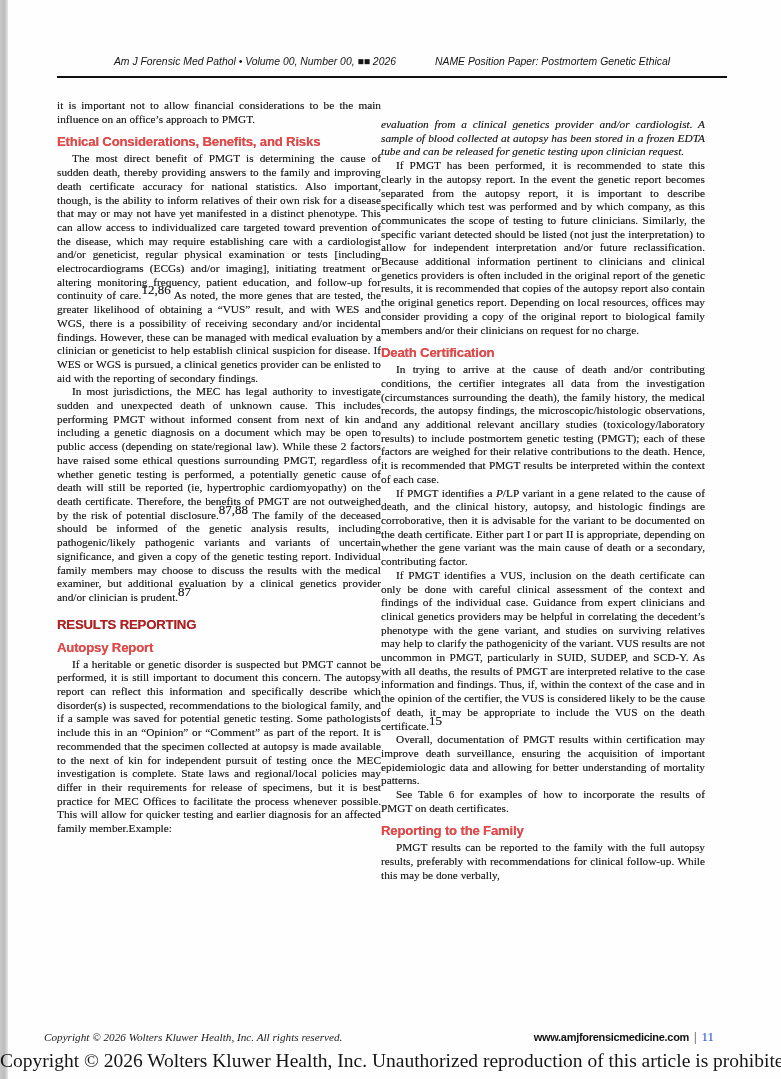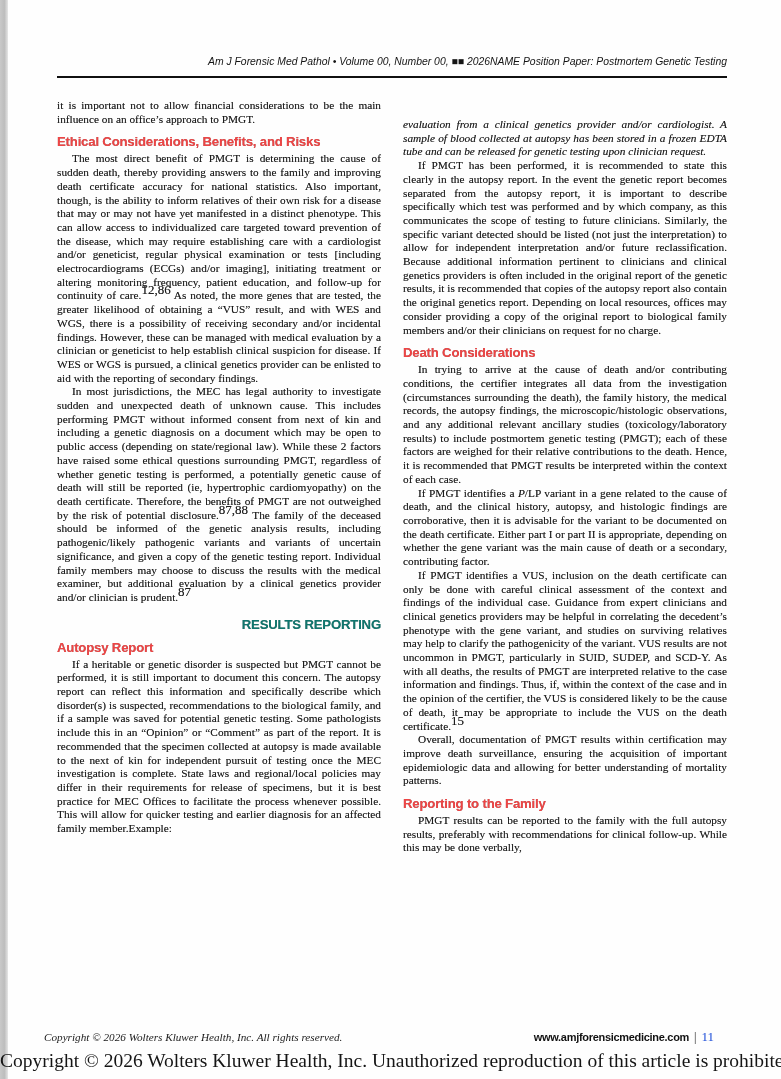--- a/index.html
+++ b/index.html
@@ -8,48 +8,48 @@
     background:#fefefe;
     font-family:"Liberation Serif",serif;
     color:#1c1c1c;
   }
   .scan-strip{
     position:absolute;left:0;top:0;width:8px;height:100%;
     background:linear-gradient(to right,#c9c9c9 0%,#bdbdbd 55%,#e6e6e6 100%);
   }
   .page-header{
     position:absolute;left:57px;top:56px;width:670px;
-    display:flex;justify-content:flex-end;align-items:baseline;
+    display:flex;justify-content:center;align-items:baseline;
     font-family:"Liberation Sans",sans-serif;font-style:italic;
-    font-size:10.4px;color:#141414;
+    font-size:10.4px;color:#141414;gap:39px;
   }
   .header-rule{
     position:absolute;left:57px;top:76px;width:670px;height:2px;background:#101010;
   }
   .columns{
     position:absolute;left:57px;top:99px;width:670px;
-    display:flex;gap:22px;
+    display:flex;
   }
   .col{width:324px;}
   .para{
     margin:0;font-size:11.3px;line-height:13.7px;text-align:justify;
     text-shadow:0 0 0.5px rgba(30,30,30,0.55);
   }
   .para.indent{text-indent:15px;}
   .para.em{font-style:italic;margin-top:19px;}
   .para sup{font-size:13px;line-height:0;}
   .sub-heading{
     font-family:"Liberation Sans",sans-serif;font-weight:bold;
     font-size:13.2px;letter-spacing:-0.2px;margin:8px 0 3px 0;color:#ef4444;
     text-shadow:0 0 0.4px rgba(20,20,20,0.5);
   }
   .section-heading{
     font-family:"Liberation Sans",sans-serif;font-weight:bold;
-    font-size:13.2px;letter-spacing:-0.2px;margin:12px 0 6px 0;color:#0f766e;
-    text-align:right;text-shadow:0 0 0.4px rgba(20,20,20,0.5);
+    font-size:13.2px;letter-spacing:-0.2px;margin:12px 0 6px 0;color:#b91c1c;
+    text-align:left;text-shadow:0 0 0.4px rgba(20,20,20,0.5);
   }
   .page-footer{
     position:absolute;left:44px;top:1029px;width:670px;
     display:flex;justify-content:space-between;align-items:baseline;
   }
   .footer-copyright{
     font-family:"Liberation Serif",serif;font-style:italic;
     font-size:11.2px;color:#1a1a1a;
   }
   .footer-right{display:flex;align-items:baseline;gap:5px;}
@@ -65,43 +65,44 @@
     font-family:"Liberation Serif",serif;font-size:19.5px;color:#151515;
   }
 </style>
 </head>
 <body>
 
 <div class="scan-strip"></div>
 
 <div class="page-header">
   <span>Am J Forensic Med Pathol • Volume 00, Number 00, ■■ 2026</span>
-  <span>NAME Position Paper: Postmortem Genetic Testing</span>
+  <span>NAME Position Paper: Postmortem Genetic Ethical</span>
 </div>
 
 <div class="header-rule"></div>
 
 <div class="columns">
   <div class="col" id="col-left">
       <p class="para"><span>it is important not to allow financial considerations to be the main influence on an office’s approach to PMGT.</span></p>
       <div class="sub-heading">Ethical Considerations, Benefits, and Risks</div>
       <p class="para indent"><span>The most direct benefit of PMGT is determining the cause of sudden death, thereby providing answers to the family and improving death certificate accuracy for national statistics. Also important, though, is the ability to inform relatives of their own risk for a disease that may or may not have yet manifested in a distinct phenotype. This can allow access to individualized care targeted toward prevention of the disease, which may require establishing care with a cardiologist and/or geneticist, regular physical examination or tests [including electrocardiograms (ECGs) and/or imaging], initiating treatment or altering monitoring frequency, patient education, and follow-up for continuity of care.</span><sup>12,86</sup><span> As noted, the more genes that are tested, the greater likelihood of obtaining a “VUS” result, and with WES and WGS, there is a possibility of receiving secondary and/or incidental findings. However, these can be managed with medical evaluation by a clinician or geneticist to help establish clinical suspicion for disease. If WES or WGS is pursued, a clinical genetics provider can be enlisted to aid with the reporting of secondary findings.</span></p>
       <p class="para indent"><span>In most jurisdictions, the MEC has legal authority to investigate sudden and unexpected death of unknown cause. This includes performing PMGT without informed consent from next of kin and including a genetic diagnosis on a document which may be open to public access (depending on state/regional law). While these 2 factors have raised some ethical questions surrounding PMGT, regardless of whether genetic testing is performed, a potentially genetic cause of death will still be reported (ie, hypertrophic cardiomyopathy) on the death certificate. Therefore, the benefits of PMGT are not outweighed by the risk of potential disclosure.</span><sup>87,88</sup><span> The family of the deceased should be informed of the genetic analysis results, including pathogenic/likely pathogenic variants and variants of uncertain significance, and given a copy of the genetic testing report. Individual family members may choose to discuss the results with the medical examiner, but additional evaluation by a clinical genetics provider and/or clinician is prudent.</span><sup>87</sup></p>
       <div class="section-heading">RESULTS REPORTING</div>
       <div class="sub-heading">Autopsy Report</div>
       <p class="para indent"><span>If a heritable or genetic disorder is suspected but PMGT cannot be performed, it is still important to document this concern. The autopsy report can reflect this information and specifically describe which disorder(s) is suspected, recommendations to the biological family, and if a sample was saved for potential genetic testing. Some pathologists include this in an “Opinion” or “Comment” as part of the report. It is recommended that the specimen collected at autopsy is made available to the next of kin for independent pursuit of testing once the MEC investigation is complete. State laws and regional/local policies may differ in their requirements for release of specimens, but it is best practice for MEC Offices to facilitate the process whenever possible. This will allow for quicker testing and earlier diagnosis for an affected family member.Example:</span></p>
     </div>
   <div class="col" id="col-right">
       <p class="para em"><span>evaluation from a clinical genetics provider and/or cardiologist. A sample of blood collected at autopsy has been stored in a frozen EDTA tube and can be released for genetic testing upon clinician request.</span></p>
       <p class="para indent"><span>If PMGT has been performed, it is recommended to state this clearly in the autopsy report. In the event the genetic report becomes separated from the autopsy report, it is important to describe specifically which test was performed and by which company, as this communicates the scope of testing to future clinicians. Similarly, the specific variant detected should be listed (not just the interpretation) to allow for independent interpretation and/or future reclassification. Because additional information pertinent to clinicians and clinical genetics providers is often included in the original report of the genetic results, it is recommended that copies of the autopsy report also contain the original genetics report. Depending on local resources, offices may consider providing a copy of the original report to biological family members and/or their clinicians on request for no charge.</span></p>
-      <div class="sub-heading">Death Considerations</div>
+      <div class="sub-heading">Death Certification</div>
       <p class="para indent"><span>In trying to arrive at the cause of death and/or contributing conditions, the certifier integrates all data from the investigation (circumstances surrounding the death), the family history, the medical records, the autopsy findings, the microscopic/histologic observations, and any additional relevant ancillary studies (toxicology/laboratory results) to include postmortem genetic testing (PMGT); each of these factors are weighed for their relative contributions to the death. Hence, it is recommended that PMGT results be interpreted within the context of each case.</span></p>
       <p class="para indent"><span>If PMGT identifies a </span><span style="font-style: italic;">P</span><span>/LP variant in a gene related to the cause of death, and the clinical history, autopsy, and histologic findings are corroborative, then it is advisable for the variant to be documented on the death certificate. Either part I or part II is appropriate, depending on whether the gene variant was the main cause of death or a secondary, contributing factor.</span></p>
       <p class="para indent"><span>If PMGT identifies a VUS, inclusion on the death certificate can only be done with careful clinical assessment of the context and findings of the individual case. Guidance from expert clinicians and clinical genetics providers may be helpful in correlating the decedent’s phenotype with the gene variant, and studies on surviving relatives may help to clarify the pathogenicity of the variant. VUS results are not uncommon in PMGT, particularly in SUID, SUDEP, and SCD-Y. As with all deaths, the results of PMGT are interpreted relative to the case information and findings. Thus, if, within the context of the case and in the opinion of the certifier, the VUS is considered likely to be the cause of death, it may be appropriate to include the VUS on the death certificate.</span><sup>15</sup></p>
       <p class="para indent"><span>Overall, documentation of PMGT results within certification may improve death surveillance, ensuring the acquisition of important epidemiologic data and allowing for better understanding of mortality patterns.</span></p>
+      <p class="para indent"><span>See Table 6 for examples of how to incorporate the results of PMGT on death certificates.</span></p>
       <div class="sub-heading">Reporting to the Family</div>
       <p class="para indent"><span>PMGT results can be reported to the family with the full autopsy results, preferably with recommendations for clinical follow-up. While this may be done verbally,</span></p>
     </div>
 </div>
 
 <div class="page-footer">
   <span class="footer-copyright">Copyright © 2026 Wolters Kluwer Health, Inc. All rights reserved.</span>
   <span class="footer-right">
     <span class="footer-url">www.amjforensicmedicine.com</span>
     <span class="footer-sep">|</span>

